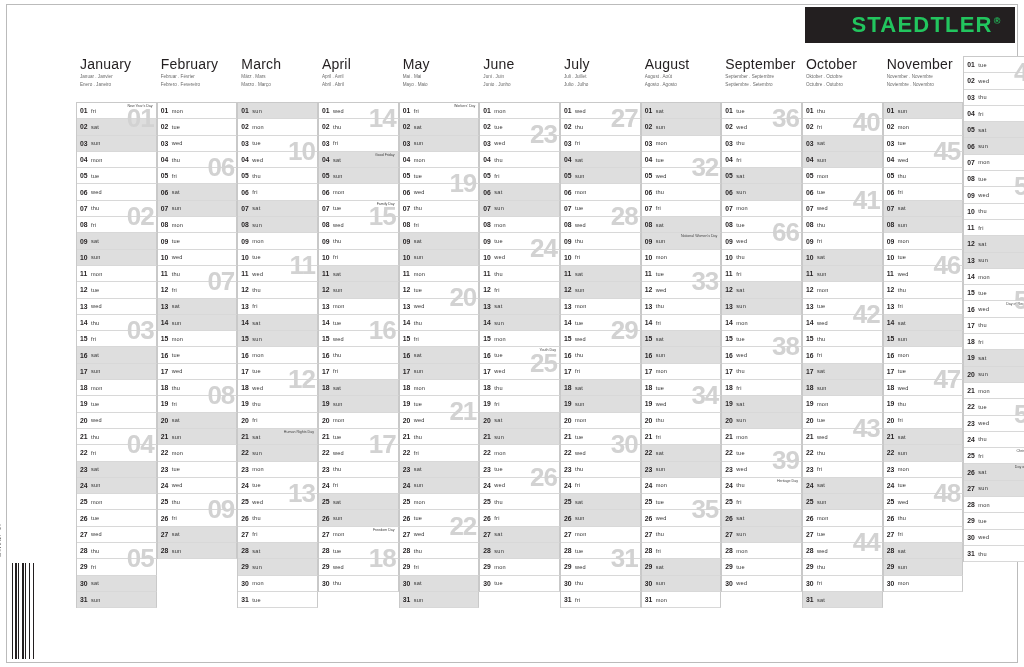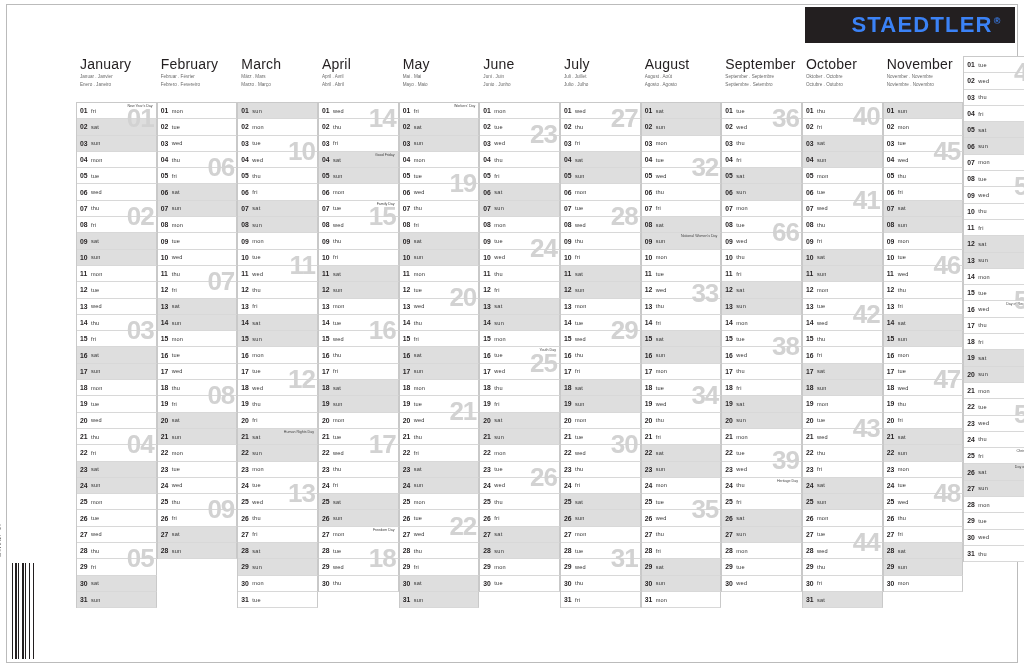--- a/index.html
+++ b/index.html
@@ -23,21 +23,21 @@
     box-sizing:border-box;
   }
   
   .logo{
     position:absolute;right:9px;top:7px;
     width:210px;height:36px;
     background:#231f20;
     display:flex;align-items:center;justify-content:center;
   }
   .logo-text{
-    color:#3b82f6;
+    color:#22c55e;
     font-size:22px;
     font-weight:bold;
     letter-spacing:1.2px;
     font-family:"Liberation Sans", sans-serif;
     position:relative;
     margin-left:33px;
   }
   .logo-reg{
     font-size:9px;
     vertical-align:super;
@@ -1245,21 +1245,21 @@
           </div>
           <div class="day we">
             <span class="dnum">30</span>
             <span class="dwd">sun</span>
           </div>
           <div class="day">
             <span class="dnum">31</span>
             <span class="dwd">mon</span>
           </div>
           <div class="wk" style="top: 50.9px;">32</div>
-          <div class="wk" style="top: 165px; margin-top: 12px;">33</div>
+          <div class="wk" style="top: 165px;">33</div>
           <div class="wk" style="top: 279.1px;">34</div>
           <div class="wk" style="top: 393.2px;">35</div>
         </div>
       </div>
       <div class="month">
         <div class="month-head">
           <div class="month-name">September</div>
           <div class="month-alt">September . Septembre</div>
           <div class="month-alt">Septiembre . Setembro</div>
         </div>
@@ -1515,21 +1515,21 @@
             <span class="dwd">thu</span>
           </div>
           <div class="day">
             <span class="dnum">30</span>
             <span class="dwd">fri</span>
           </div>
           <div class="day we">
             <span class="dnum">31</span>
             <span class="dwd">sat</span>
           </div>
-          <div class="wk" style="top: 0;">40</div>
+          <div class="wk" style="top: 6px;">40</div>
           <div class="wk" style="top: 83.5px;">41</div>
           <div class="wk" style="top: 197.6px;">42</div>
           <div class="wk" style="top: 311.7px; margin-left: 8px;">43</div>
           <div class="wk" style="top: 425.8px;">44</div>
         </div>
       </div>
       <div class="month">
         <div class="month-head">
           <div class="month-name">November</div>
           <div class="month-alt">November . Novembre</div>

